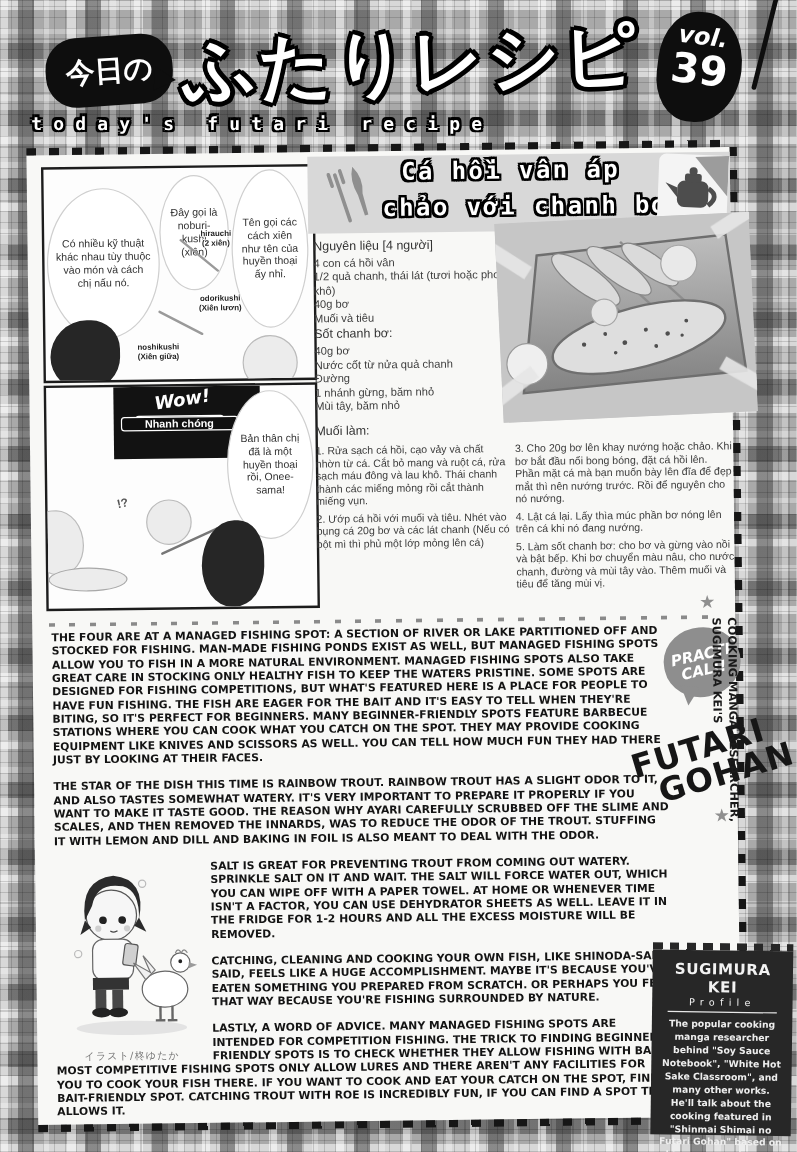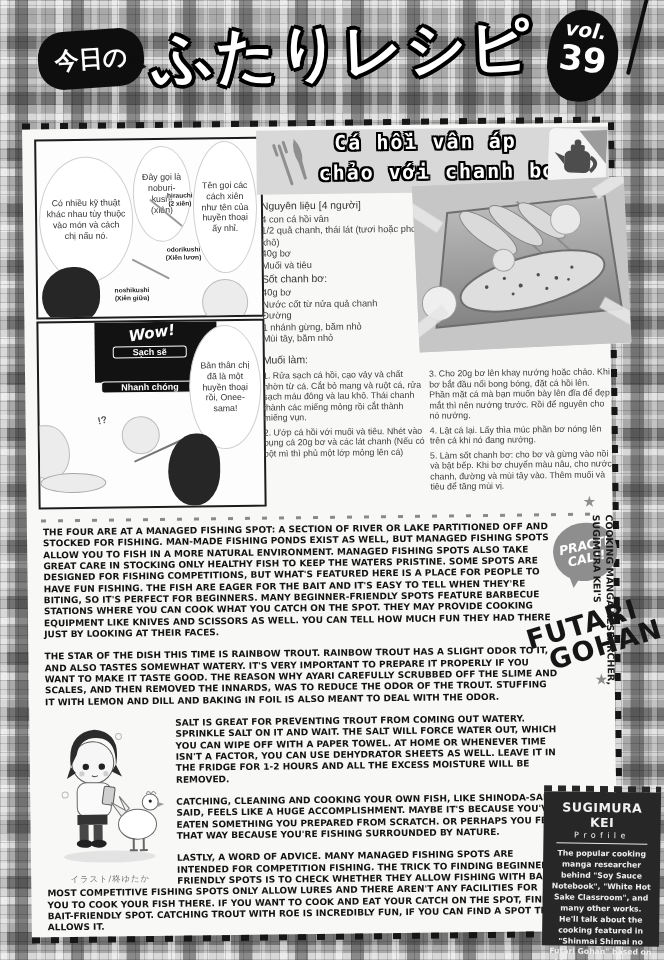--- a/index.html
+++ b/index.html
@@ -104,20 +104,21 @@
 
   <div class="abs kicker">
     <span>今日の</span>
   </div>
   <div class="abs big-title">ふたりレシピ</div>
   <div class="abs vol-blob">
     <span class="vol-label">vol.</span>
     <span class="vol-num">39</span>
   </div>
   <div class="abs streak"></div>
+  <div class="abs subtitle">today's futari recipe</div>
 
   <div class="abs sheet">
     <div class="perf top"></div>
     <div class="perf right"></div>
     <div class="perf bottom"></div>
 
     <div class="panel p1">
       <div class="bubble" style="left:2px;top:16px;width:94px;height:126px;">Có nhiều kỹ thuật khác nhau tùy thuộc vào món và cách chị nấu nó.</div>
       <div class="bubble" style="left:96px;top:6px;width:58px;height:96px;">Đây gọi là noburi-kushi (xiên)</div>
       <div class="bubble" style="left:156px;top:2px;width:64px;height:132px;">Tên gọi các cách xiên như tên của huyền thoại ấy nhỉ.</div>
@@ -136,21 +137,21 @@
         <span>(Xiên giữa)</span>
       </div>
       <div class="silhouette-dark" style="left:4px;bottom:-8px;width:58px;height:58px;"></div>
       <div class="silhouette-light" style="right:14px;bottom:-10px;width:44px;height:44px;"></div>
     </div>
 
     <div class="panel p2">
       <div class="blackpatch" style="left:56px;top:0;width:122px;height:60px;"></div>
       <div class="wow" style="left:90px;top:2px;">Wow!</div>
       <div class="badge" style="left:74px;top:24px;">Sạch sẽ</div>
-      <div class="badge" style="left:62px;top:59px;text-align:right;">Nhanh chóng</div>
+      <div class="badge" style="left:62px;top:25px;text-align:right;">Nhanh chóng</div>
       <div class="bubble" style="left:150px;top:4px;width:72px;height:124px;">Bản thân chị đã là một huyền thoại rồi, Onee-sama!</div>
       <div class="interj" style="left:58px;top:92px;">!?</div>
       <div class="silhouette-light" style="left:82px;top:94px;width:36px;height:36px;"></div>
       <div class="skewer-line" style="left:92px;top:128px;transform:rotate(-24deg);width:52px;background:#777;"></div>
       <div class="silhouette-dark" style="left:128px;top:112px;width:52px;height:72px;"></div>
       <div class="silhouette-light" style="left:-12px;top:102px;width:40px;height:52px;border-radius:40% 60% 50% 50%;"></div>
       <div class="plate" style="left:0px;top:150px;width:64px;height:18px;"></div>
     </div>
 
     <div class="abs recipe-band">

